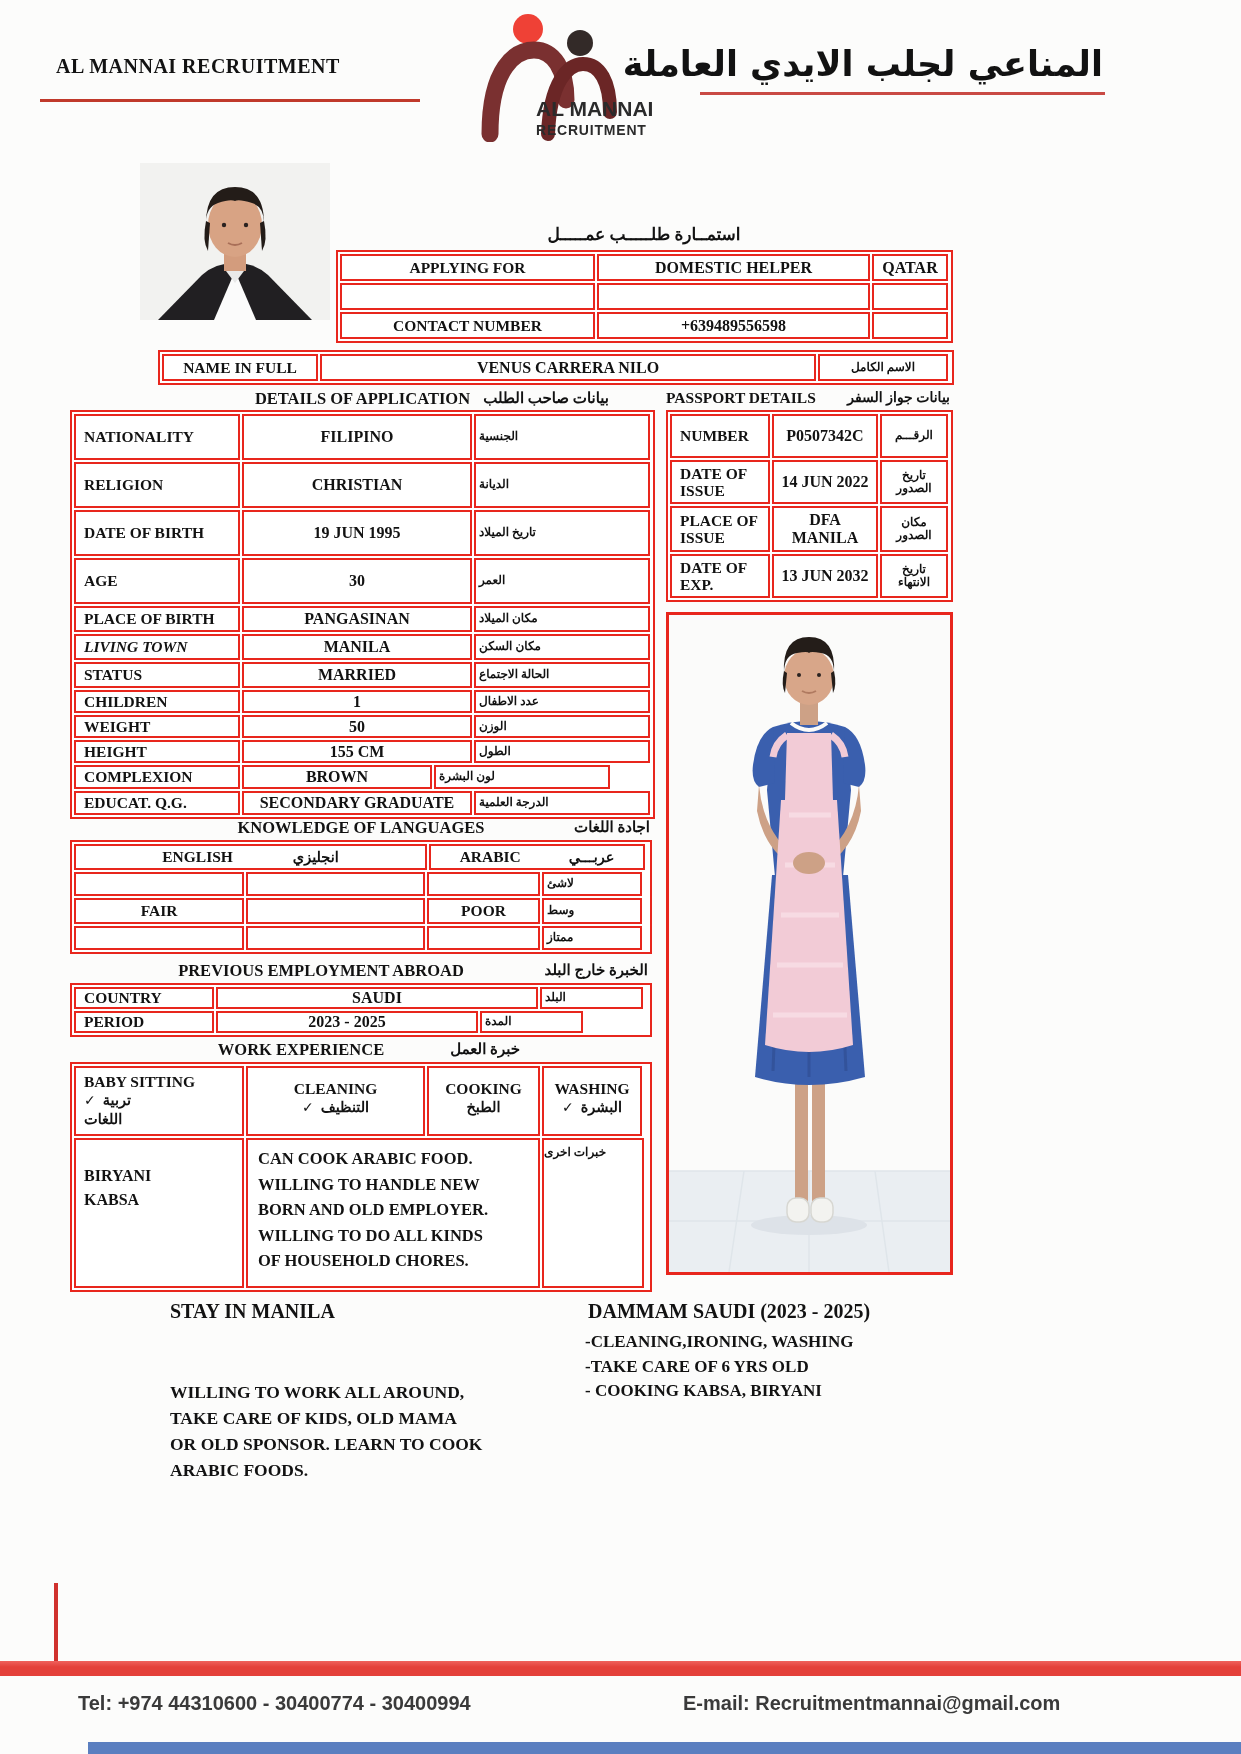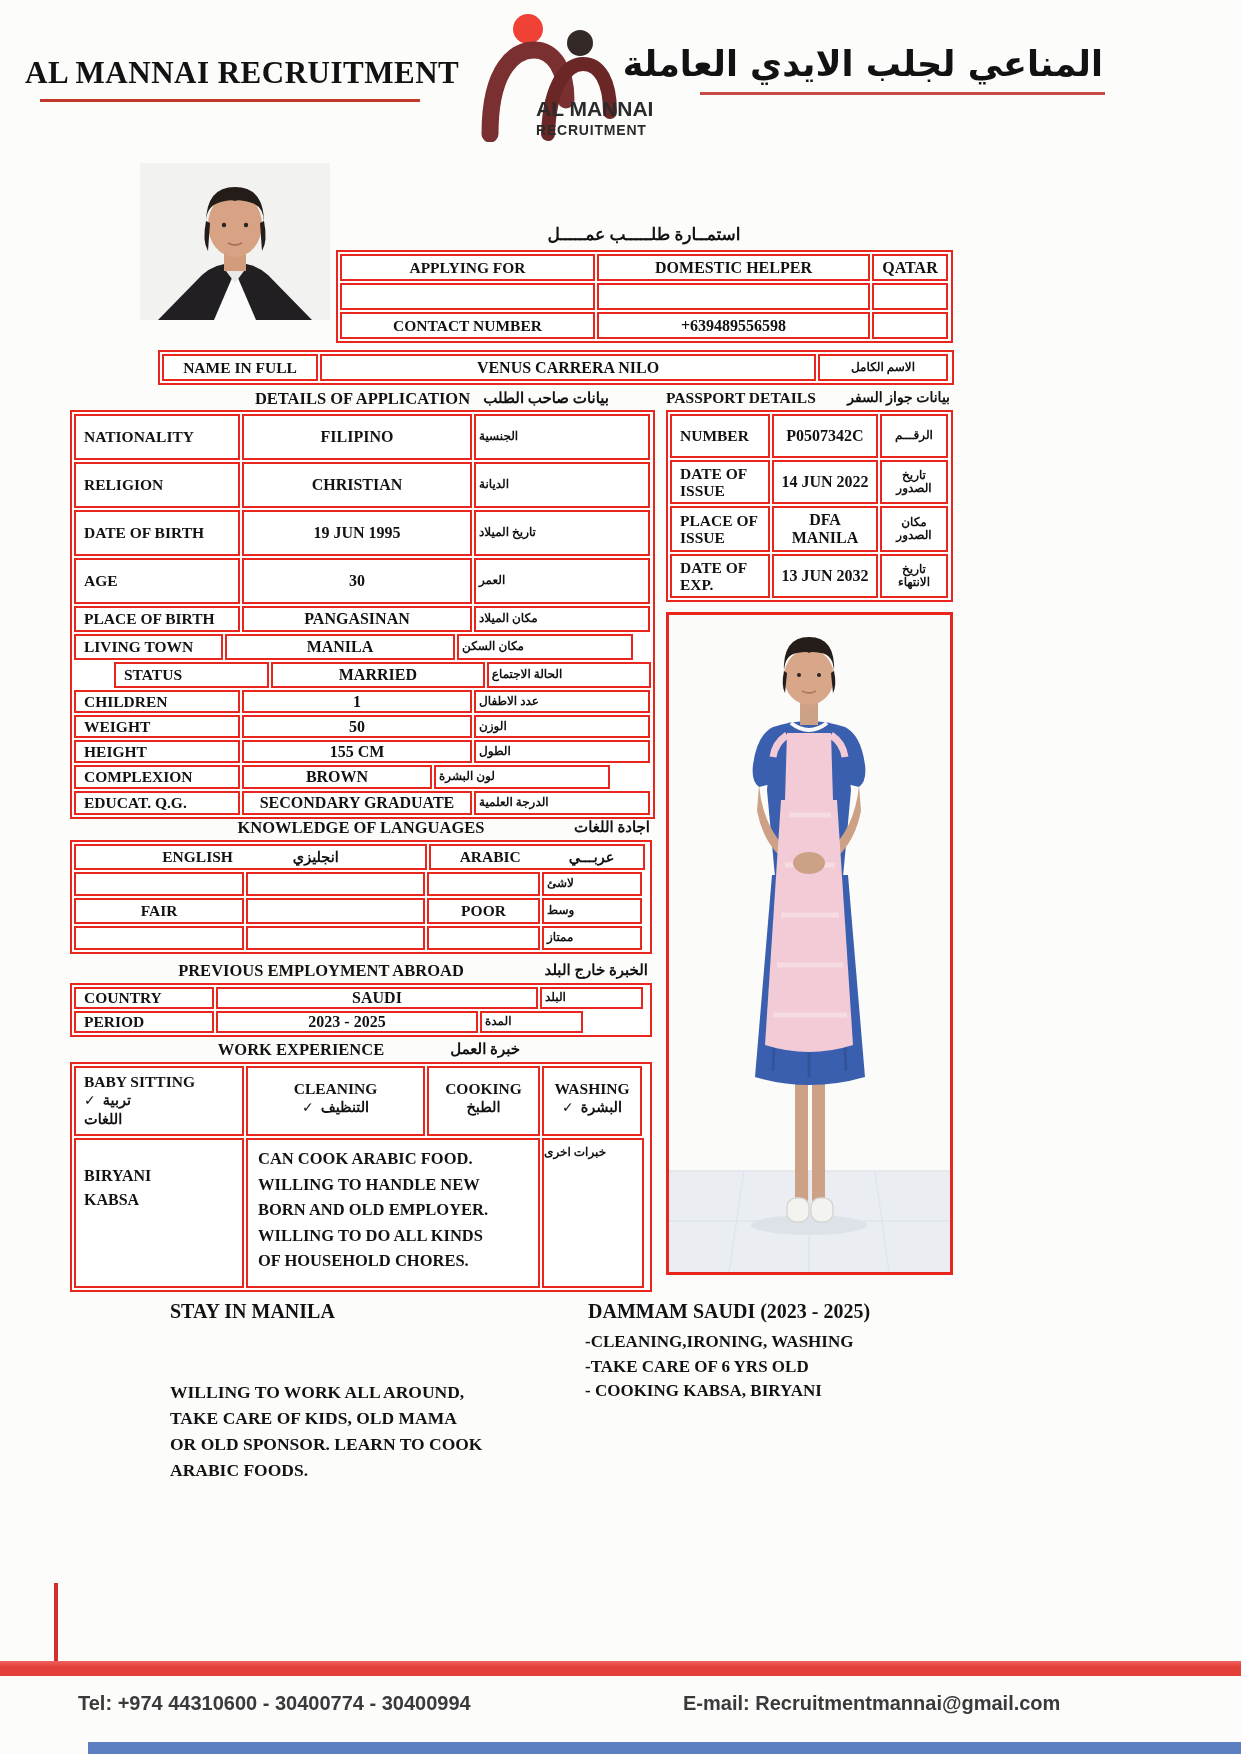--- a/index.html
+++ b/index.html
@@ -23,21 +23,21 @@
       font-size:15.5px;line-height:1.12;padding:1px 3px;}
   .tc.left{justify-content:flex-start;text-align:left;padding-left:8px;}
   .tc.right{justify-content:flex-end;text-align:right;padding-right:8px;}
   .tc.val{font-size:16px;}
   .tc.ar{font-size:12px;}
   .ml{white-space:pre-line;}
   
   .sec-head{position:absolute;text-align:center;font-size:16.5px;}
   .sec-head .sh-ar{position:absolute;font-size:15px;top:0;}
   
-  .company-en{position:absolute;left:25px;top:55px;font-size:31px;letter-spacing:.5px;}
+  .company-en{position:absolute;left:56px;top:55px;font-size:20px;letter-spacing:.5px;}
   .company-ar{position:absolute;right:138px;top:44px;font-size:35px;font-family:"DejaVu Sans",sans-serif;font-weight:bold;}
   .rule{position:absolute;height:3px;background:var(--crimson);}
   
   .remark-title{position:absolute;font-size:20px;}
   .remark-body{position:absolute;font-size:17.5px;line-height:26px;white-space:pre-line;}
   .remark-lines div{font-size:17px;line-height:24.5px;}
   
   .foot-text{position:absolute;font-family:"Liberation Sans",sans-serif;font-weight:bold;font-size:20px;color:#3a3a3a;}
   
   .skill{flex-direction:column;justify-content:flex-start;padding-top:5px;gap:2px;}
@@ -139,26 +139,26 @@
       <div class="tc left" style="width:166px;height:46px;">AGE</div>
       <div class="tc val" style="width:230px;height:46px;">30</div>
       <div class="tc ar right" style="width:176px;height:46px;" dir="rtl">العمر</div>
     </div>
   <div class="trow">
       <div class="tc left" style="width:166px;height:26px;">PLACE OF BIRTH</div>
       <div class="tc val" style="width:230px;height:26px;">PANGASINAN</div>
       <div class="tc ar right" style="width:176px;height:26px;" dir="rtl">مكان الميلاد</div>
     </div>
   <div class="trow">
-      <div class="tc left" style="width:149px;height:26px;">LIVING TOWN</div>
+      <div class="tc left" style="width:166px;height:26px;font-style:italic;">LIVING TOWN</div>
       <div class="tc val" style="width:230px;height:26px;">MANILA</div>
       <div class="tc ar right" style="width:176px;height:26px;" dir="rtl">مكان السكن</div>
     </div>
   <div class="trow">
-      <div class="tc left" style="width:166px;height:26px;margin-left:40px;">STATUS</div>
+      <div class="tc left" style="width:166px;height:26px;">STATUS</div>
       <div class="tc val" style="width:230px;height:26px;">MARRIED</div>
       <div class="tc ar right" style="width:176px;height:26px;" dir="rtl">الحالة الاجتماع</div>
     </div>
   <div class="trow">
       <div class="tc left" style="width:166px;height:23px;">CHILDREN</div>
       <div class="tc val" style="width:230px;height:23px;">1</div>
       <div class="tc ar right" style="width:176px;height:23px;" dir="rtl">عدد الاطفال</div>
     </div>
   <div class="trow">
       <div class="tc left" style="width:166px;height:23px;">WEIGHT</div>

